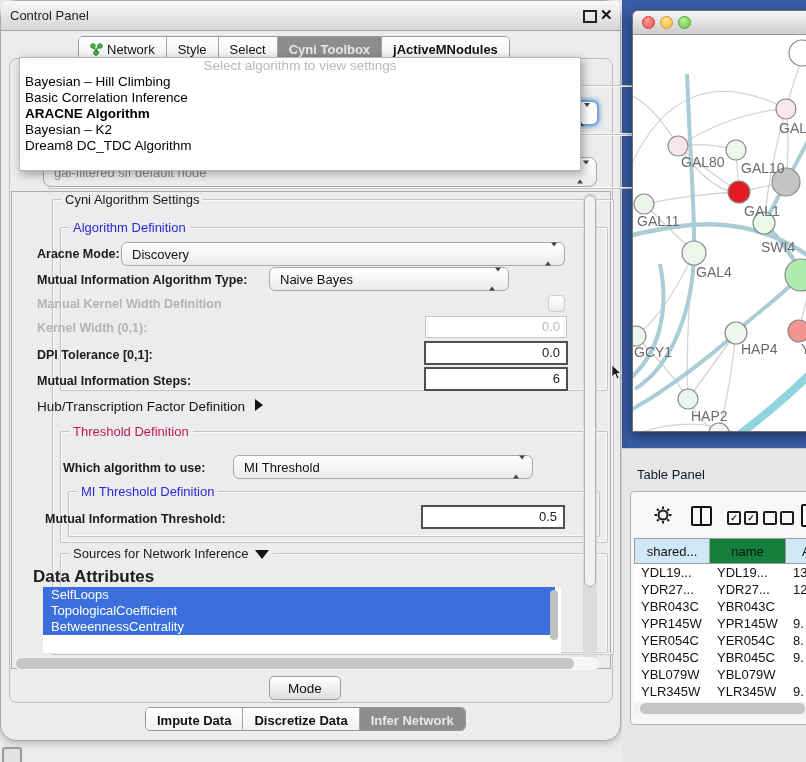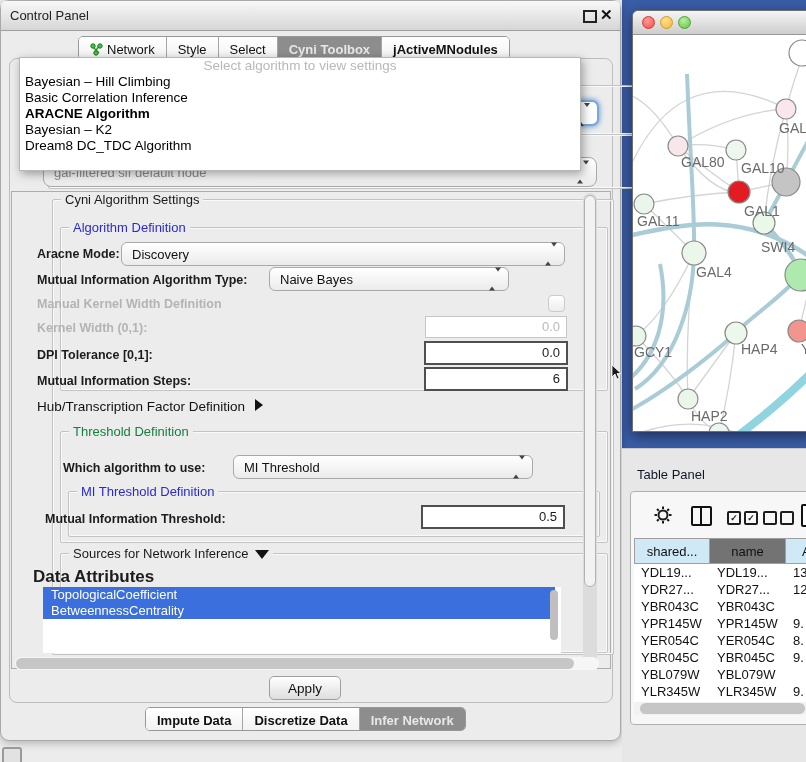--- a/index.html
+++ b/index.html
@@ -1,41 +1,41 @@
 <!DOCTYPE html>
 <html><head>
 <meta charset="utf-8">
 <style>
   html,body{margin:0;padding:0;}
   #root{position:relative;width:806px;height:762px;overflow:hidden;background:#ececec;
         font-family:"Liberation Sans",sans-serif;font-size:13px;color:#1a1a1a;}
   .abs{position:absolute;}
   
   #cp-window{left:0;top:0;width:619px;height:739px;background:#ececec;
-             border:1px solid #a9a9a9;border-radius:9px;box-shadow:0 2px 8px rgba(0,0,0,.25);}
+             border:1px solid #a9a9a9;border-radius:16px;box-shadow:0 2px 8px rgba(0,0,0,.25);}
   #cp-titlebar{left:0;top:0;right:0;height:29px;border-radius:5px 5px 0 0;
                background:linear-gradient(#f8f8f8,#d6d6d6);border-bottom:1px solid #9f9f9f;}
   #cp-title{left:9px;top:7px;font-size:13px;color:#222;}
   .float-btn{left:582px;top:9px;width:10px;height:9px;border:2px solid #222;background:transparent;}
   .close-btn{left:599px;top:5px;font-size:15px;font-weight:bold;color:#111;}
   
   .seg{display:flex;height:22px;border:1px solid #989898;border-radius:5px;overflow:hidden;background:#fff;}
   .seg .segitem{display:flex;align-items:center;justify-content:center;padding:12px 11px;
                 border-right:1px solid #a5a5a5;background:linear-gradient(#ffffff,#f1f1f1);
                 font-size:13px;font-weight:bold;color:#111;white-space:nowrap;}
   .seg .segitem:last-child{border-right:none;}
   .seg .segitem.sel{background:#8d8d8d;color:#e8e8e8;}
   .seg .segitem.normal{font-weight:normal;}
   
   #cp-body{left:8px;top:57px;width:602px;height:643px;border:1px solid #bdbdbd;border-radius:8px;background:#ececec;}
   
   .group{position:absolute;border:1px solid #c3c3c3;border-radius:2px;
          box-shadow:inset 0 0 0 1px #f9f9f9;margin-left:35px;}
   .gtitle{position:absolute;top:-8px;left:8px;background:#ececec;padding:0 4px;font-size:13px;}
-  .blue-t{color:#2a2ad4;} .green-t{color:#15803d;text-align:right;}
+  .blue-t{color:#2a2ad4;} .green-t{color:#be185d;text-align:right;}
   .flabel{position:absolute;font-size:12.5px;font-weight:bold;color:#1c1c1c;white-space:nowrap;}
   .flabel.dis{color:#b4b4b4;}
   
   .combo{position:absolute;display:flex;align-items:center;height:24px;border:1px solid #a9a9a9;
          border-radius:6px;background:linear-gradient(#ffffff,#ebebeb);padding:0 22px 0 10px;
          font-size:13px;color:#111;box-sizing:border-box;}
   .combo .arrows{position:absolute;right:7px;top:50%;transform:translateY(-50%);}
   .arr-up{width:0;height:0;border-left:3.5px solid transparent;border-right:3.5px solid transparent;
           border-bottom:4.5px solid #444;margin-bottom:2px;}
   .arr-dn{width:0;height:0;border-left:3.5px solid transparent;border-right:3.5px solid transparent;
@@ -194,34 +194,35 @@
     <span class="flabel" style="left:44px;top:511px;">Mutual Information Threshold:</span>
     <div class="numfield active" style="left:420px;top:504px;width:128px;">0.5</div>
 
     <div class="group" style="left:24px;top:552px;width:546px;height:98px;">
       <span class="gtitle">
         <span>Sources for Network Inference</span><span class="tri-down"></span>
       </span>
     </div>
     <span class="flabel" style="left:32px;top:566px;font-size:17px;">Data Attributes</span>
     <div class="abs" style="left:42px;top:586px;width:518px;height:66px;background:#fff;overflow:hidden;">
+      <div class="sel-row">SelfLoops</div>
       <div class="sel-row">TopologicalCoefficient</div>
       <div class="sel-row">BetweennessCentrality</div>
       <div class="abs" style="left:507px;top:3px;width:8px;height:50px;background:#bfbfbf;border-radius:4px;"></div>
     </div>
 
     <div class="vtrack" style="left:582px;top:192px;width:14px;height:474px;">
       <div class="vthumb" style="left:1px;top:2px;width:12px;height:392px;"></div>
     </div>
     <div class="abs" style="left:14px;top:656px;width:584px;height:13px;background:#f6f6f6;border-radius:6px;">
       <div class="hthumb" style="left:1px;top:1px;width:558px;height:11px;"></div>
     </div>
 
     <div class="push-btn" style="left:268px;top:675px;width:70px;height:22px;">
-      <span>Apply</span>
+      <span>Mode</span>
     </div>
 
     <div class="abs seg" style="left:144px;top:706px;">
       <div class="segitem">
           <span>Impute Data</span>
         </div>
       <div class="segitem">
           <span>Discretize Data</span>
         </div>
       <div class="segitem sel">
@@ -328,21 +329,21 @@
         <span class="mini-sq">✓</span><span class="mini-sq">✓</span>
       </div>
       <div class="abs" style="left:132px;top:17px;">
         <span class="mini-sq"></span><span class="mini-sq"></span>
       </div>
       <div class="abs" style="left:170px;top:12px;width:15px;height:19px;border:2px solid #111;border-radius:2px;background:#fff;"></div>
 
       <div class="th-cell" style="left:3px;top:46px;width:76px;background:#cfe9f7;">
         <span>shared...</span>
       </div>
-      <div class="th-cell" style="left:78px;top:46px;width:77px;background:#737373;">
+      <div class="th-cell" style="left:78px;top:46px;width:77px;background:#15803d;">
         <span>name</span>
       </div>
       <div class="th-cell" style="left:154px;top:46px;width:60px;background:#cfe9f7;justify-content:flex-start;padding-left:16px;">
         <span>A</span>
       </div>
 
       <div class="abs" style="left:3px;top:72px;width:210px;height:138px;background:#ffffff;overflow:hidden;">
         <div class="td-row" style="left:0;top:0px;">
             <span class="td-c" style="width:76px;">YDL19...</span>
             <span class="td-c" style="width:76px;">YDL19...</span>

